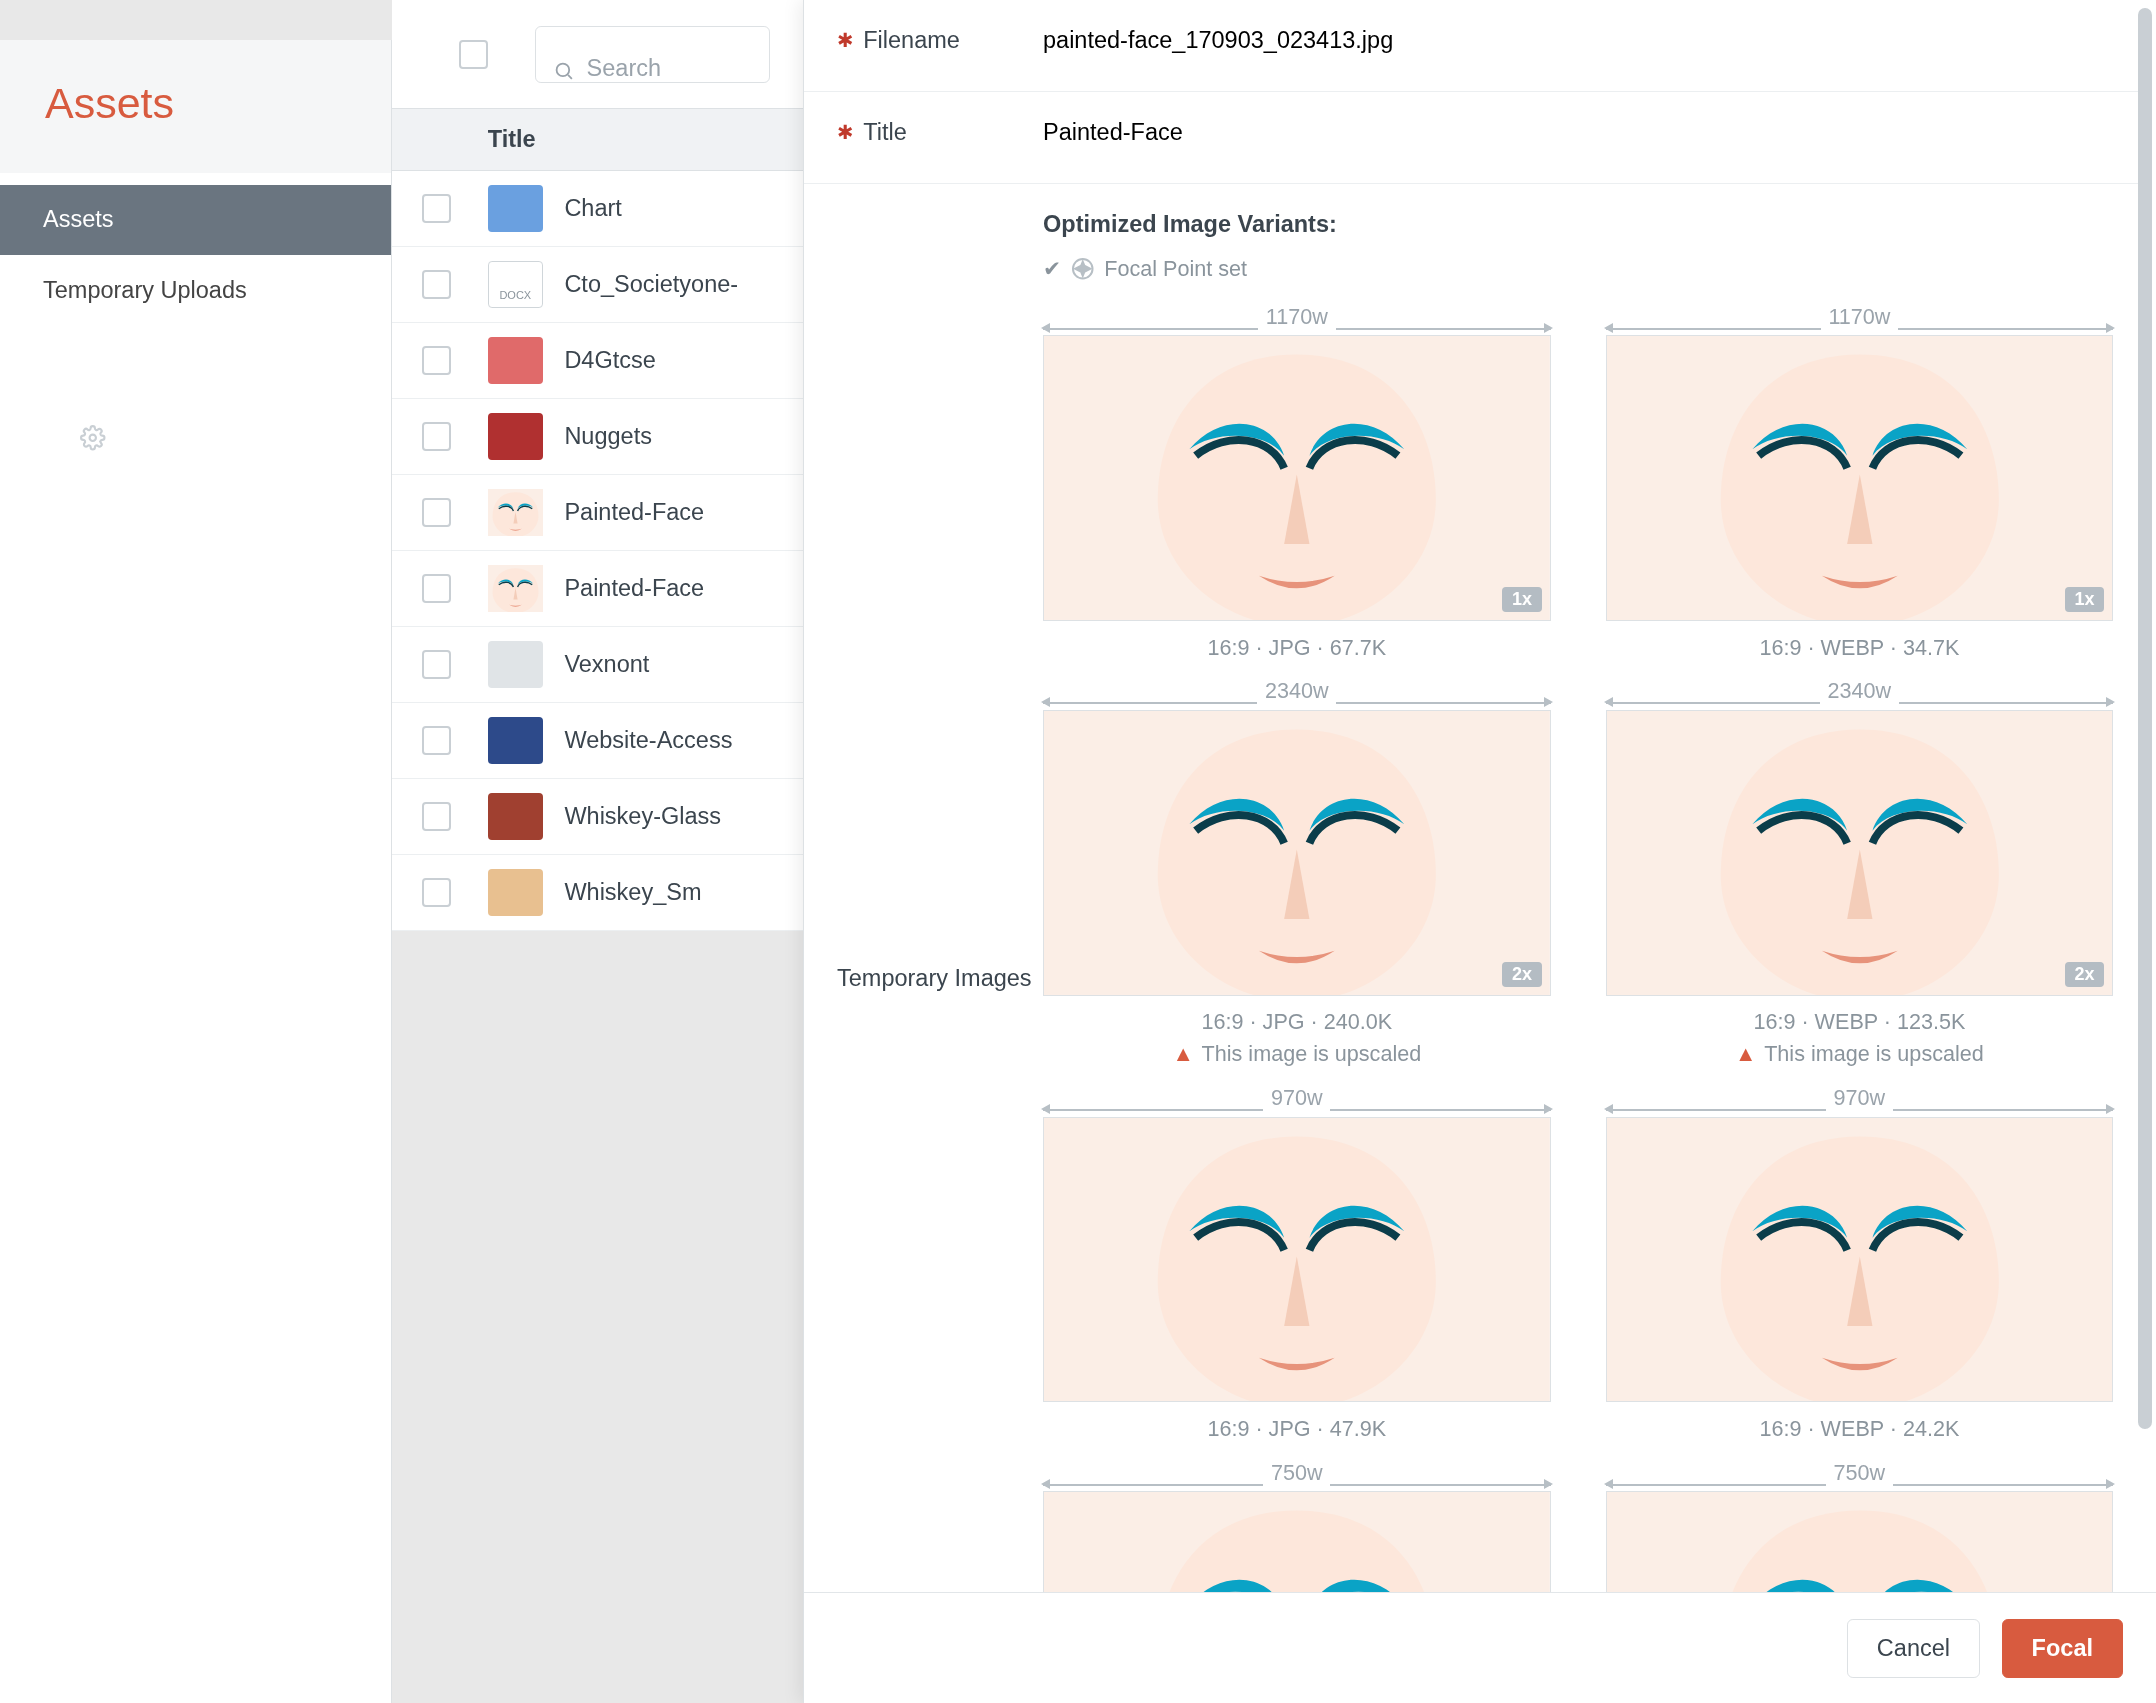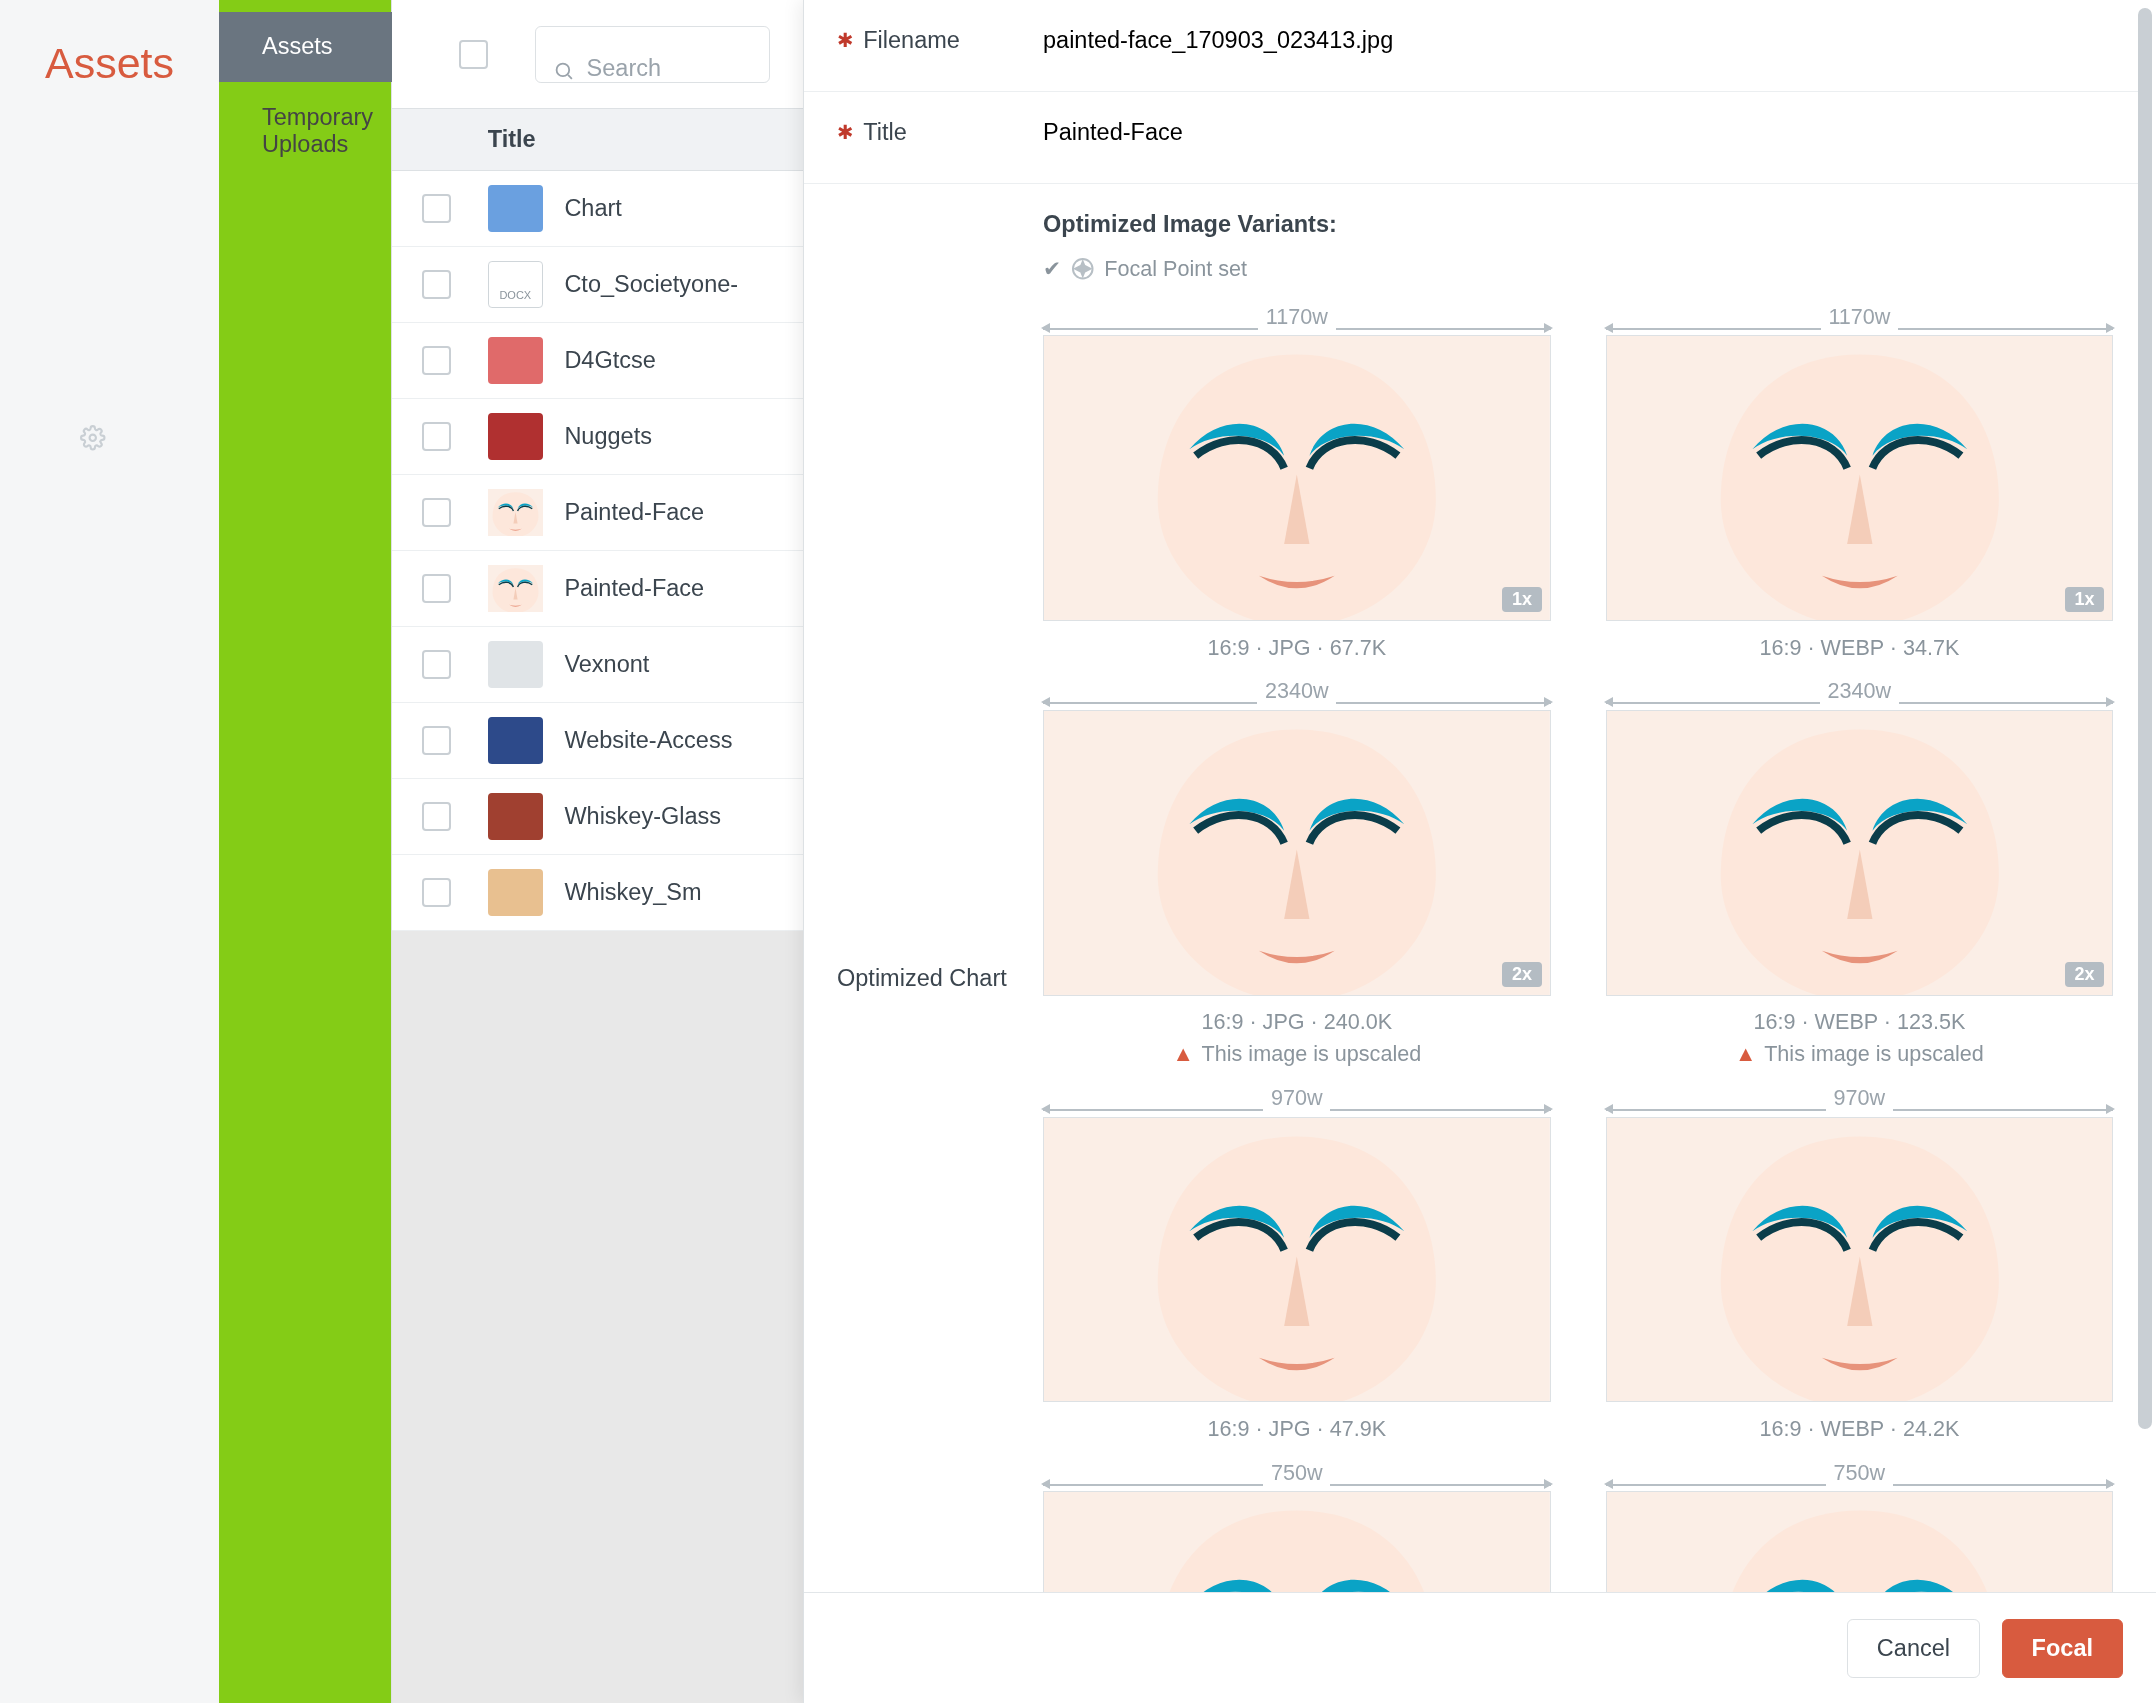--- a/index.html
+++ b/index.html
@@ -12,25 +12,26 @@
   height: 1703px;
   overflow: hidden;
   transform-origin: top left;
   position: relative;
 }
 .app { display: flex; width: 100%; height: 100%; }
 
 
 .sidebar {
   width: 392px;
-  background: #84cc16;
+  background: #ffffff;
   border-right: 1px solid #dde1e4;
   flex-shrink: 0;
   display: flex;
-  flex-direction: row;
+  flex-direction: column;
+  margin-top: 40px;
 }
 .page-title {
   color: #d85b3f;
   font-size: 43px;
   font-weight: 400;
   padding: 39px 45px 45px;
   background: #f5f6f7;
 }
 .nav { padding-top: 11.8px; }
 .nav-item {
@@ -471,21 +472,21 @@
       <div class="modal-label">
           <span class="req">✱</span>
           <span>Title</span>
         </div>
       <div class="modal-field"><input type="text" value="Painted-Face" style=""></div>
     </div>
 
     <div class="modal-row" style="align-items:flex-start;">
       <div class="modal-label" style="padding-top:5.9px; flex-direction:column; align-items:flex-start; gap:0;">
         <div style="height:745px;"></div>
-        <div style="line-height:1.4;">Optimized Chart</div>
+        <div style="line-height:1.4;">Temporary Images</div>
       </div>
       <div class="modal-field">
         <div class="variants-head">Optimized Image Variants:</div>
         <div class="focal">
           <span>✔</span>
           <svg width="23.5" height="23.5" viewBox="0 0 24 24" fill="#b7bfc5">
               <circle cx="12" cy="12" r="10" fill="none" stroke="#b7bfc5" stroke-width="2"></circle>
               <path d="M12 2 L16 12 L8 12 Z M22 12 L14 16 L14 8 Z M12 22 L8 12 L16 12 Z M2 12 L10 8 L10 16 Z" fill="#b7bfc5"></path>
             </svg>
           <span>Focal Point set</span>

